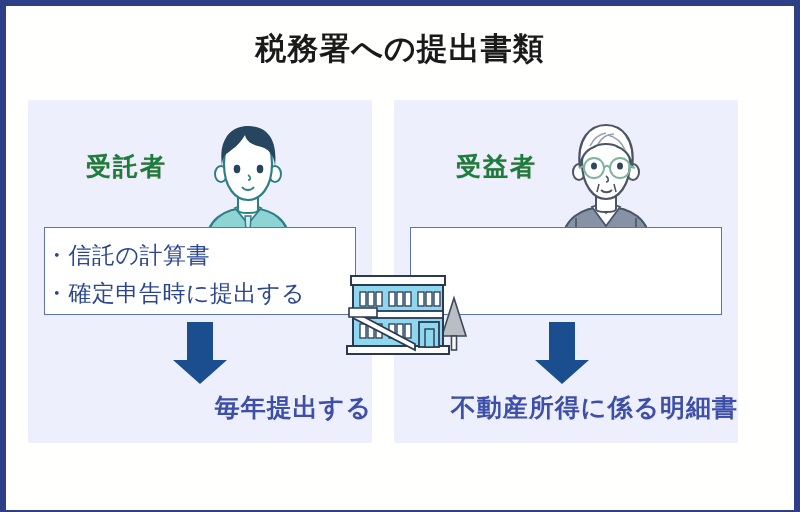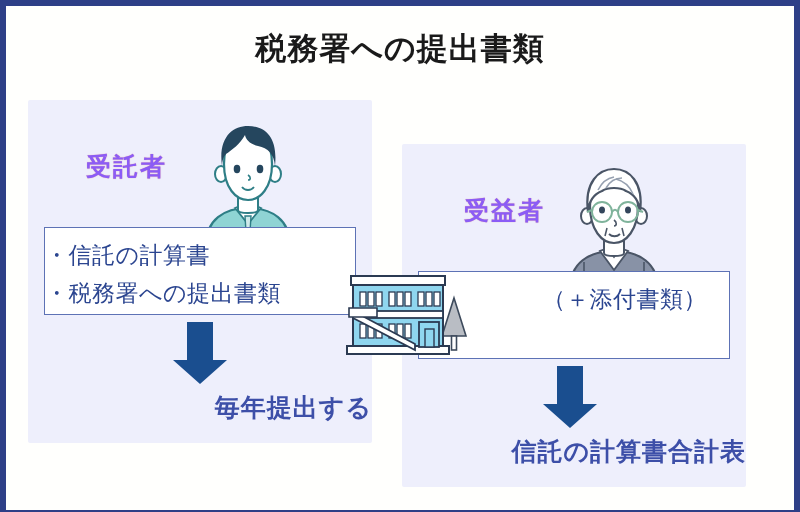--- a/index.html
+++ b/index.html
@@ -46,30 +46,30 @@
   
   .panel {
     position: absolute;
     top: 94px;
     width: 344px;
     height: 343px;
     background: #eeeffc;
     border-radius: 2px;
   }
   #panel-left  { left: 22px;  }
-  #panel-right { left: 396px; margin-top: 44px; }
+  #panel-right { left: 388px; }
 
   
   .role-label {
     position: absolute;
     top: 50px;
     left: 58px;
     font-size: 25px;
     font-weight: 700;
-    color: #8b5cf6;
+    color: #15803d;
     letter-spacing: 2px;
     text-shadow: 0 0 1px rgba(200,0,15,.4);
   }
   #panel-right .role-label { left: 62px; }
 
   
   .person {
     position: absolute;
     top: 20px;
     left: 160px;
@@ -168,21 +168,21 @@
           <ellipse cx="72" cy="49" rx="3.3" ry="4.2" fill="#25465e"></ellipse>
 
           <path d="M60 55 C63 57 63 60 60 60" fill="none" stroke="#2e7e86" stroke-width="1.6"></path>
 
           <path d="M54 67 C57 71 63 71 66 67" fill="none" stroke="#2e7e86" stroke-width="1.8"></path>
         </svg>
       </div>
 
       <div class="doc-box">
         <div class="doc-line">・信託の計算書</div>
-        <div class="doc-line">・税務署への提出書類</div>
+        <div class="doc-line">・確定申告時に提出する</div>
       </div>
 
       <div class="arrow">
         <svg viewBox="0 0 58 62" width="58" height="62">
           <polygon points="16,0 42,0 42,38 56,38 29,62 2,38 16,38" fill="#1a4e8f"></polygon>
         </svg>
       </div>
 
       <div class="footer-note">毎年提出する</div>
     </div>
@@ -224,30 +224,29 @@
 
           <path d="M60 56 C63 58 63 62 60 62" fill="none" stroke="#4a5566" stroke-width="1.6"></path>
 
           <path d="M53 64 L51 72" fill="none" stroke="#4a5566" stroke-width="1.6"></path>
           <path d="M68 64 L70 72" fill="none" stroke="#4a5566" stroke-width="1.6"></path>
           <path d="M55 70 C58 73 63 73 66 70" fill="none" stroke="#4a5566" stroke-width="1.8"></path>
         </svg>
       </div>
 
       <div class="doc-box">
-        <div class="doc-line indent-right">（＋添付書類）</div>
       </div>
 
       <div class="arrow">
         <svg viewBox="0 0 58 62" width="58" height="62">
           <polygon points="16,0 42,0 42,38 56,38 29,62 2,38 16,38" fill="#1a4e8f"></polygon>
         </svg>
       </div>
 
-      <div class="footer-note">信託の計算書合計表</div>
+      <div class="footer-note">不動産所得に係る明細書</div>
     </div>
 
     <div id="building">
       <svg viewBox="0 0 126 92" width="126" height="92">
 
         <polygon points="111,30 123,68 99,68" fill="#b9bdc4" stroke="#3d4a5c" stroke-width="1.6"></polygon>
         <rect x="108.5" y="68" width="5" height="14" fill="#ffffff" stroke="#3d4a5c" stroke-width="1.6"></rect>
 
         <rect x="10" y="12" width="90" height="70" fill="#8fd6ef" stroke="#2b3a52" stroke-width="2"></rect>
 

